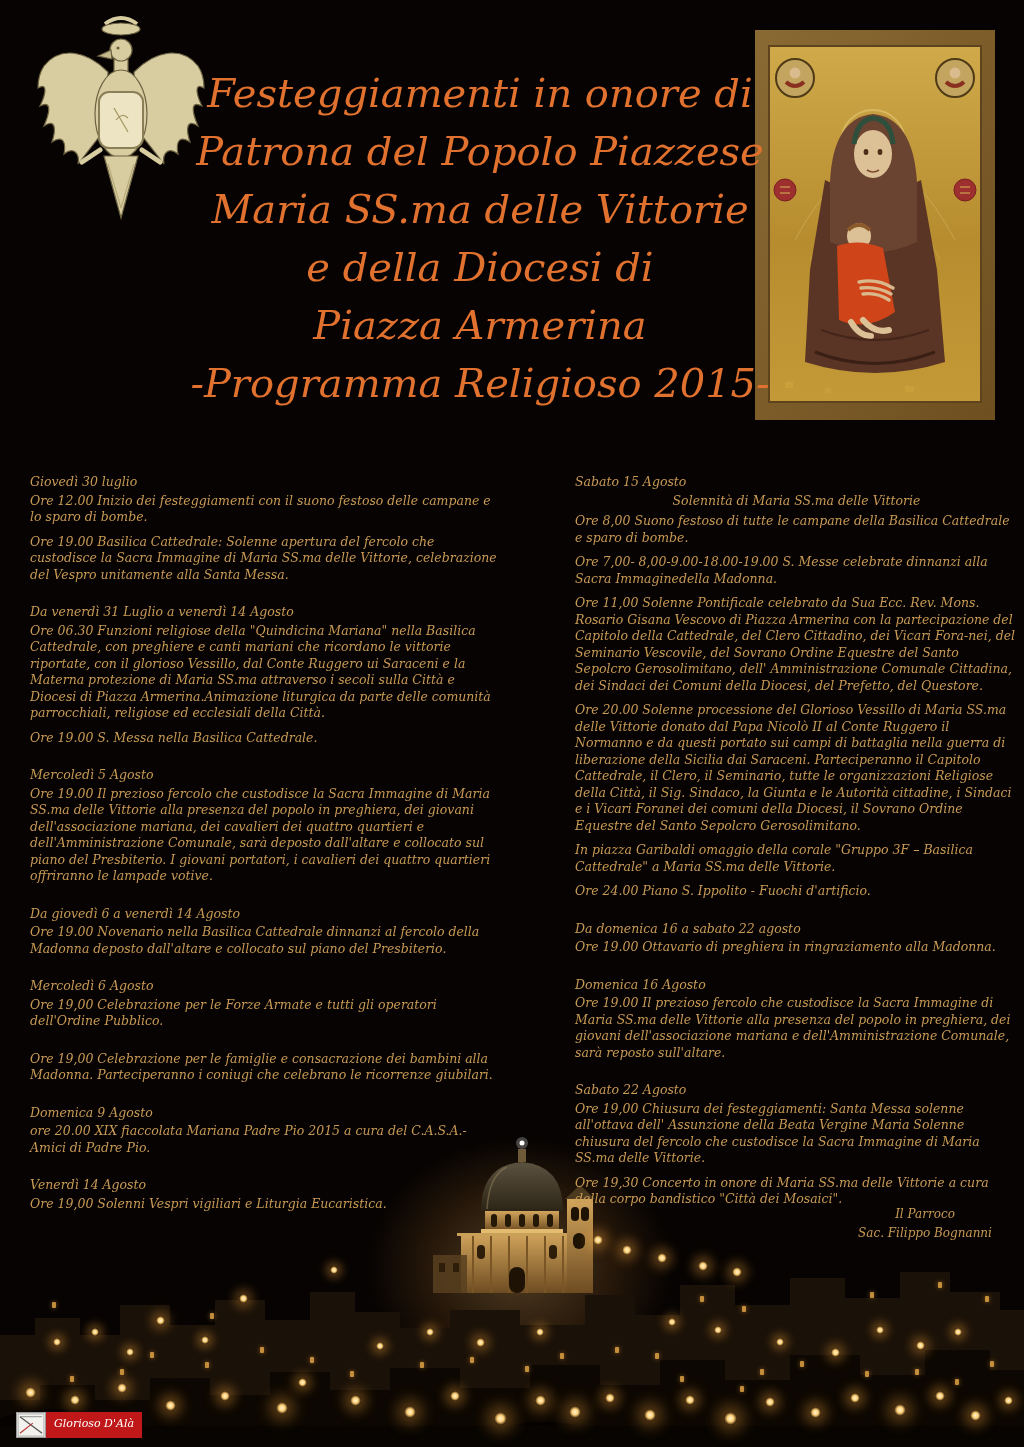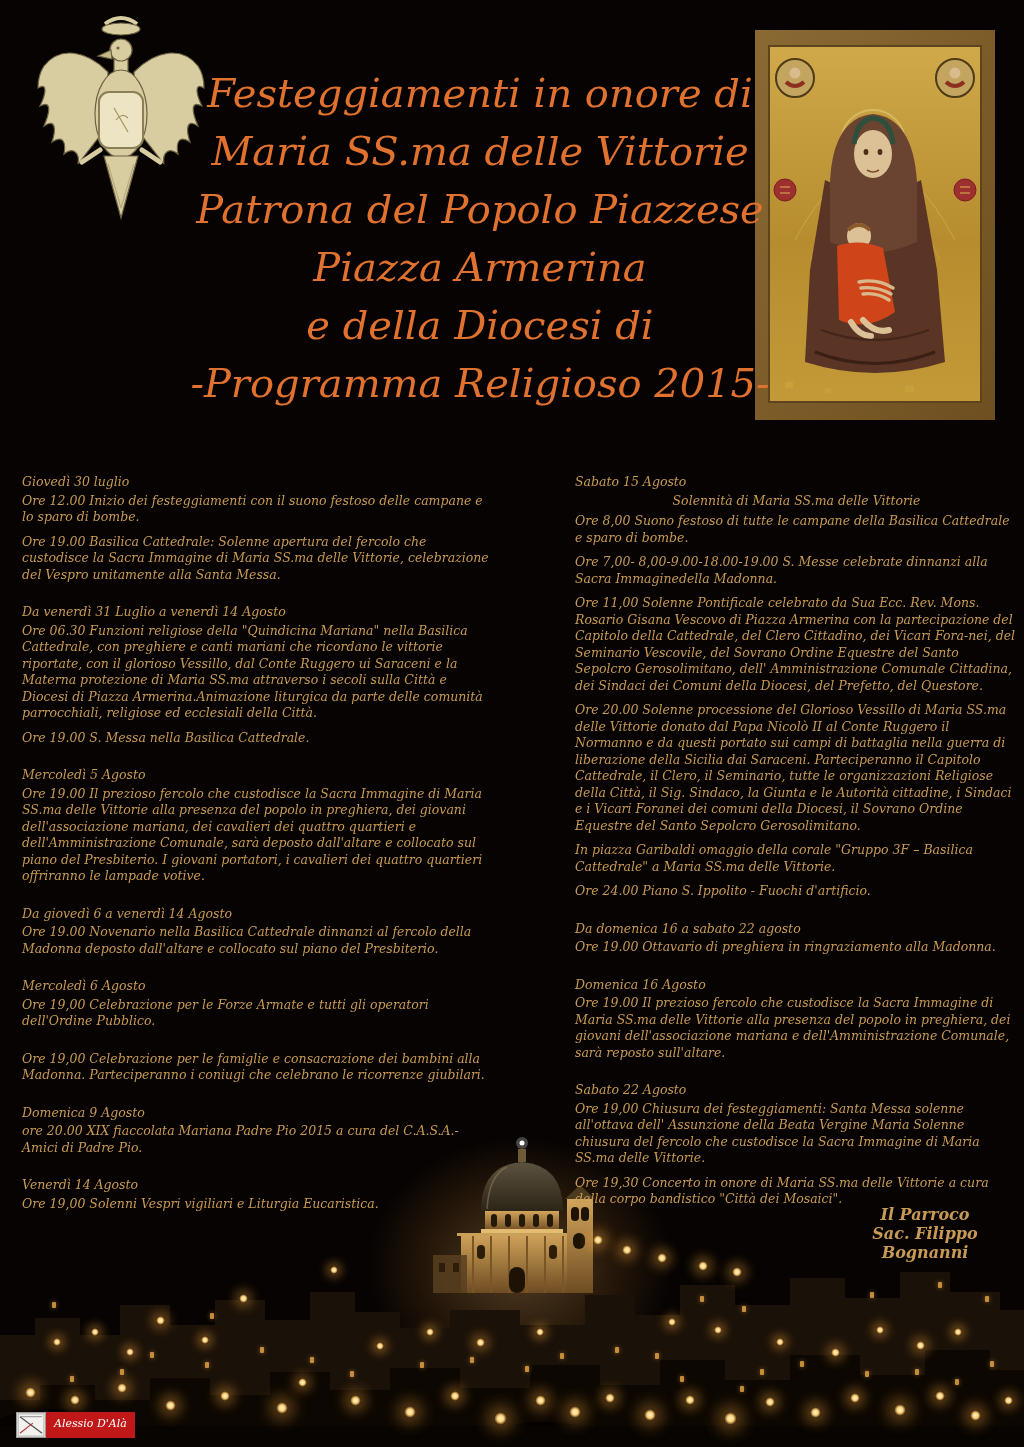--- a/index.html
+++ b/index.html
@@ -8,31 +8,31 @@
   
   .title-block{position:absolute;left:170px;top:64px;width:620px;text-align:center;z-index:6;}
   .title-line{font-family:"DejaVu Serif",serif;font-style:italic;color:var(--title-color,#e0712e);
               font-size:40px;line-height:58px;white-space:nowrap;}
   .eagle{position:absolute;left:30px;top:8px;width:182px;height:236px;z-index:4;}
   .icon-frame{position:absolute;left:755px;top:30px;width:240px;height:390px;z-index:4;}
 
   
   .col{position:absolute;top:474px;font-family:"DejaVu Serif",serif;font-style:italic;
        color:var(--body-color,#c89a55);font-size:12.5px;line-height:16.5px;z-index:6;}
-  .col-left{left:22px;width:470px;}
+  .col-left{left:30px;width:470px;}
   .col-right{left:575px;width:443px;}
   .block{margin:0 0 21px 0;}
   .block-heading{margin:0 0 2px 0;}
   .block-subheading{text-align:center;margin:0 0 4px 0;}
   .para{margin:0 0 8px 0;}
   .para:last-child{margin-bottom:0;}
 
   .signature{position:absolute;left:830px;top:1205px;width:190px;text-align:center;z-index:6;
              font-family:"DejaVu Serif",serif;font-style:italic;color:var(--body-color,#c89a55);
-             font-size:16px;line-height:19px;font-weight:bold;}
+             font-size:12px;line-height:19px;}
   .glow-cathedral{position:absolute;left:370px;top:1140px;width:300px;height:230px;z-index:2;
      background:radial-gradient(ellipse at 50% 55%, rgba(255,196,110,.30), rgba(255,160,60,.12) 45%, rgba(0,0,0,0) 72%);}
   .haze{position:absolute;left:0;top:1250px;width:1024px;height:197px;z-index:1;
      background:radial-gradient(60% 90% at 50% 100%, rgba(150,90,25,.20), rgba(0,0,0,0) 75%);}
   .skyline-back{position:absolute;left:0;top:1240px;width:1024px;height:207px;z-index:2;}
   .cathedral{position:absolute;left:415px;top:1135px;width:200px;height:170px;z-index:3;}
   .skyline-front{position:absolute;left:0;top:1240px;width:1024px;height:207px;z-index:4;}
   .lights{position:absolute;left:0;top:0;width:1024px;height:1447px;z-index:5;pointer-events:none;}
   .lamp{position:absolute;border-radius:50%;}
   .winlit{position:absolute;width:4px;height:6px;background:#e2a445;opacity:.85;border-radius:1px;
@@ -66,27 +66,27 @@
       <path d="M78,156 L91,200 M104,156 L91,200" stroke="#b9ac7c" fill="none"></path>
       <rect x="69" y="84" width="44" height="56" rx="10" fill="#ece4c2" stroke="#8a7f56" stroke-width="2"></rect>
       <path d="M84,100 L98,124 M86,112 Q92,104 98,110" stroke="#a39562" fill="none"></path>
     </g>
   </svg>
 
   <div class="title-block">
 
       <div class="title-line">Festeggiamenti in onore di</div>
 
+      <div class="title-line">Patrona del Popolo Piazzese</div>
+
       <div class="title-line">Maria SS.ma delle Vittorie</div>
 
-      <div class="title-line">Patrona del Popolo Piazzese</div>
+      <div class="title-line">e della Diocesi di</div>
 
       <div class="title-line">Piazza Armerina</div>
-
-      <div class="title-line">e della Diocesi di</div>
 
       <div class="title-line">-Programma Religioso 2015-</div>
     </div>
 
   <svg class="icon-frame" viewBox="0 0 240 390">
     <defs>
       <linearGradient id="goldg" x1="0" y1="0" x2="0" y2="1">
         <stop offset="0" stop-color="#cfa94a"></stop>
           <stop offset=".55" stop-color="#b68c2e"></stop>
           <stop offset="1" stop-color="#c49a38"></stop>
@@ -401,16 +401,16 @@
 
   <div class="watermark">
     <span class="wm-box">
       <svg viewBox="0 0 30 26" width="28" height="24">
         <rect x="1" y="1" width="28" height="24" fill="#f4f2ee" stroke="#aaa"></rect>
         <path d="M3,4 L27,22" stroke="#555" stroke-width="1.4" fill="none"></path>
         <path d="M3,22 L17,11" stroke="#b33" stroke-width="1.2" fill="none"></path>
         <path d="M3,4 L27,4" stroke="#888" stroke-width="1" fill="none"></path>
       </svg>
     </span>
-    <span class="wm-label">Alessio D'Alà</span>
+    <span class="wm-label">Glorioso D'Alà</span>
   </div>
 
 </div>
 
 </body></html>

